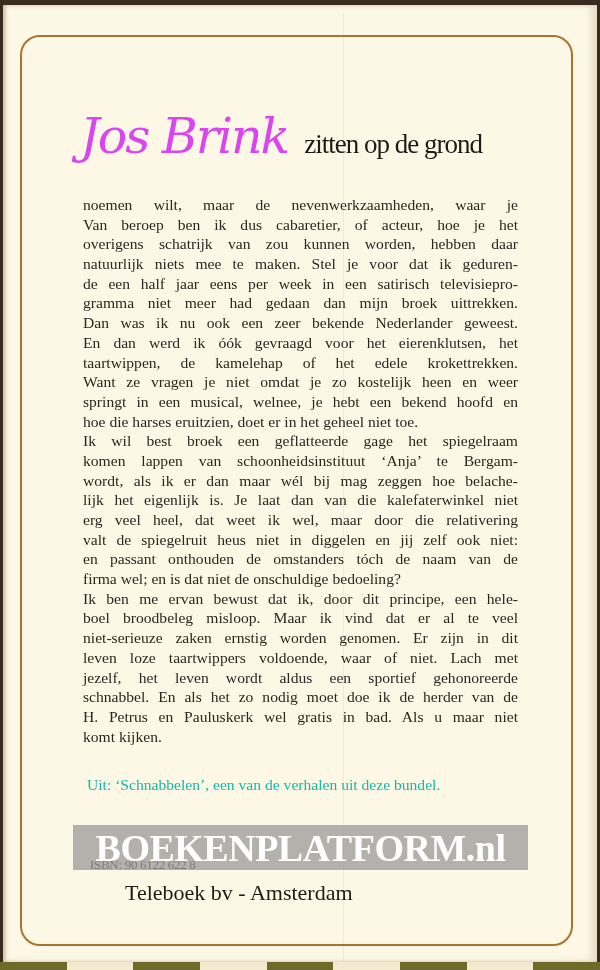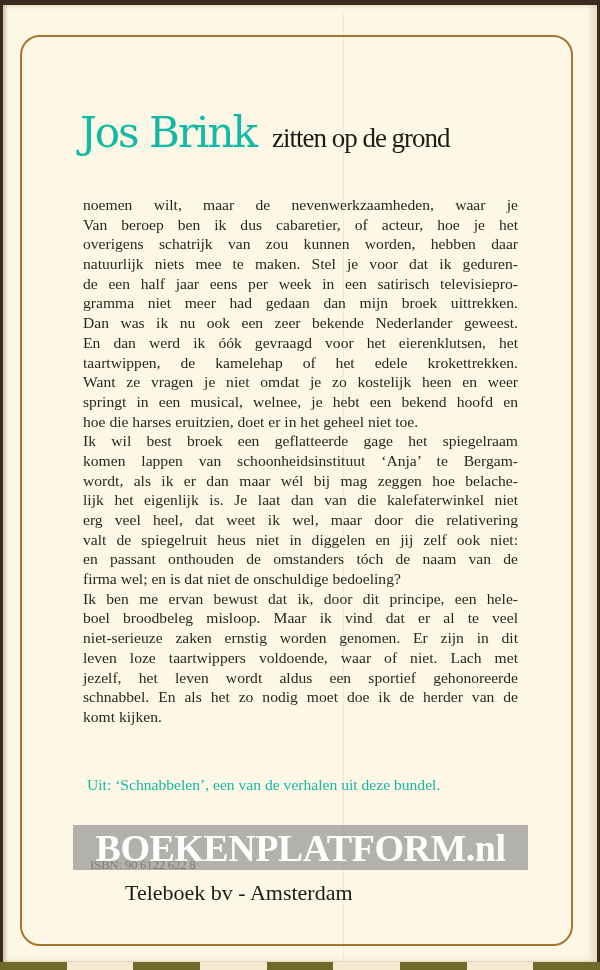--- a/index.html
+++ b/index.html
@@ -49,24 +49,25 @@
     }
     .title-row {
       position: absolute;
       left: 80px; top: 112px;
       display: flex;
       align-items: baseline;
       white-space: nowrap;
     }
     .author {
       font-family: "DejaVu Serif", serif;
-      font-size: 42px;
-      color: #14b8a6;
+      font-size: 49px;
+      color: #d946ef;
       letter-spacing: -2px;
       line-height: 1;
+      font-style: italic;
     }
     .book-title {
       font-family: "Liberation Serif", serif;
       font-size: 27px;
       color: #1e1a16;
       letter-spacing: -1px;
       margin-left: 16px;
     }
     .body-text {
       position: absolute;
@@ -175,20 +176,21 @@
       <span class="body-line">erg veel heel, dat weet ik wel, maar door die relativering</span>
       <span class="body-line">valt de spiegelruit heus niet in diggelen en jij zelf ook niet:</span>
       <span class="body-line">en passant onthouden de omstanders tóch de naam van de</span>
       <span class="body-line last">firma wel; en is dat niet de onschuldige bedoeling?</span>
       <span class="body-line">Ik ben me ervan bewust dat ik, door dit principe, een hele-</span>
       <span class="body-line">boel broodbeleg misloop. Maar ik vind dat er al te veel</span>
       <span class="body-line">niet-serieuze zaken ernstig worden genomen. Er zijn in dit</span>
       <span class="body-line">leven loze taartwippers voldoende, waar of niet. Lach met</span>
       <span class="body-line">jezelf, het leven wordt aldus een sportief gehonoreerde</span>
       <span class="body-line">schnabbel. En als het zo nodig moet doe ik de herder van de</span>
+      <span class="body-line">H. Petrus en Pauluskerk wel gratis in bad. Als u maar niet</span>
       <span class="body-line last">komt kijken.</span>
     </div>
 
   <div class="source-line">Uit: ‘Schnabbelen’, een van de verhalen uit deze bundel.</div>
 
   <div class="isbn">ISBN: 90 6122 622 8</div>
 
   <div class="publisher">Teleboek bv - Amsterdam</div>
 
   <div class="watermark">

